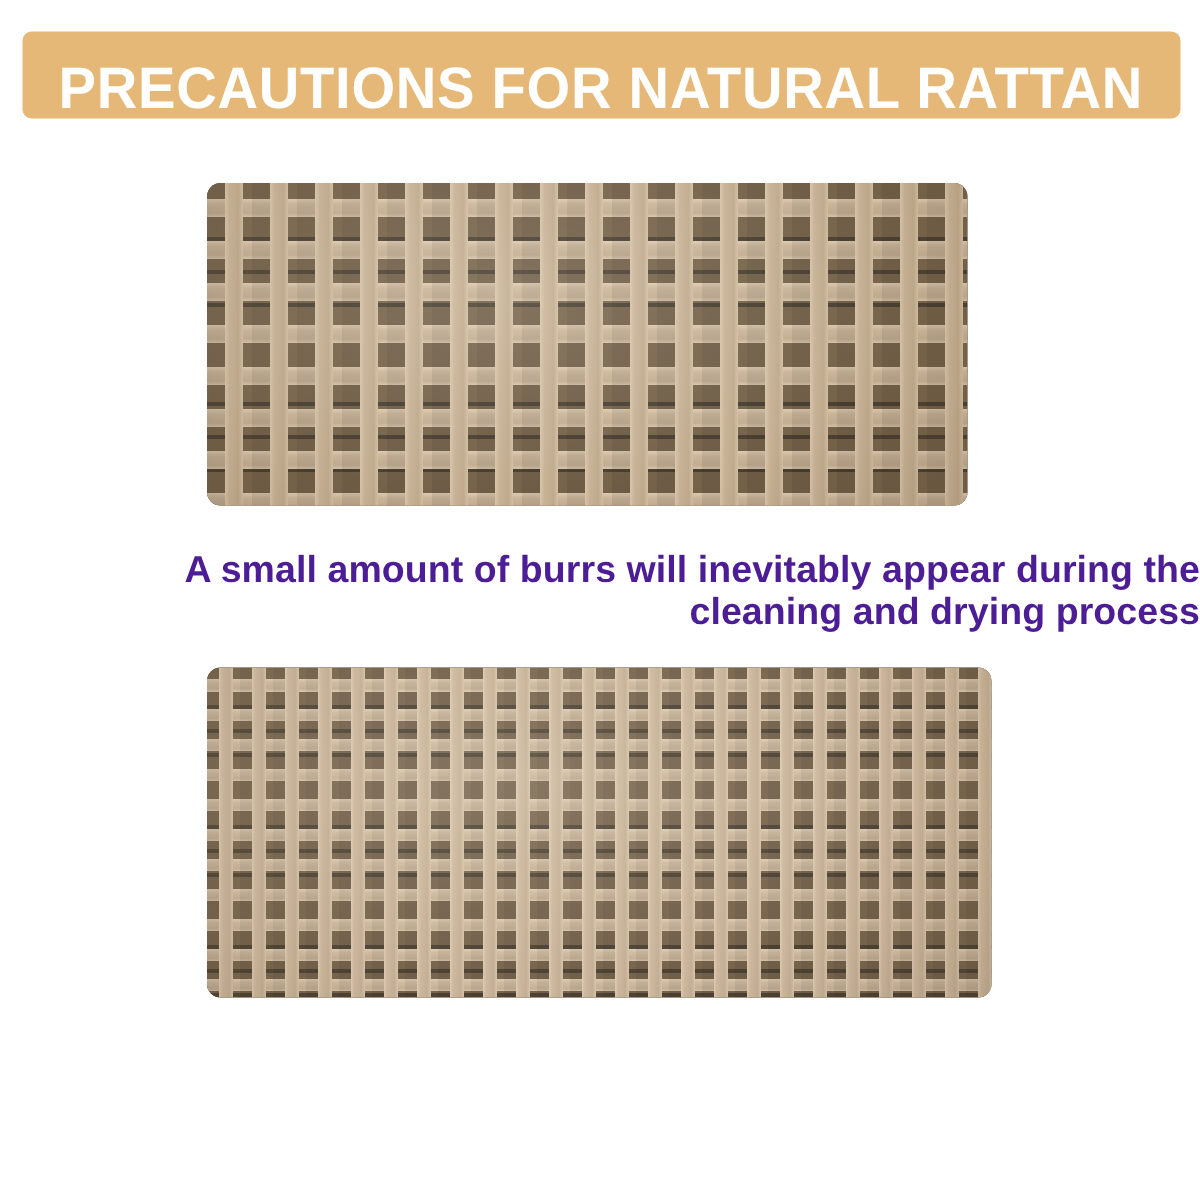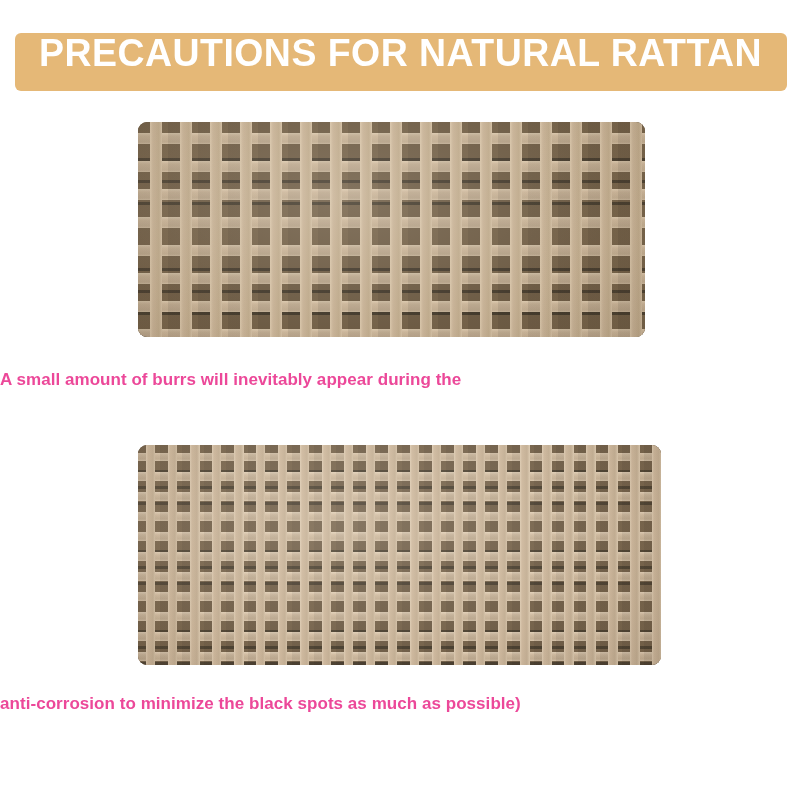--- a/index.html
+++ b/index.html
@@ -12,27 +12,27 @@
     height: 800px;
     position: relative;
     overflow: hidden;
     font-family: "Liberation Sans", "DejaVu Sans", sans-serif;
   }
 
   
   .banner {
     position: absolute;
     left: 15px;
-    top: 33px;
+    top: 21px;
     width: 772px;
     height: 58px;
     background: #e5b877;
     border-radius: 6px;
     display: flex;
-    align-items: flex-start;
+    align-items: flex-end;
     justify-content: center;
     box-sizing: border-box;
   }
   .banner-title {
     color: #ffffff;
     font-family: "Liberation Sans Narrow", "Liberation Sans", "DejaVu Sans", sans-serif;
     font-weight: bold;
     font-size: 39px;
     letter-spacing: 0.5px;
     line-height: 1;
@@ -228,25 +228,25 @@
         rgba(0,0,0,0) 25%,
         rgba(0,0,0,0) 75%,
         rgba(120,95,65,0.08) 100%);
   }
 
   
   .caption {
     position: absolute;
     left: 0;
     width: 800px;
-    text-align: left;
-    color: #ec4899;
+    text-align: right;
+    color: #4c1d95;
     font-family: "Liberation Sans Narrow", "Liberation Sans", "DejaVu Sans", sans-serif;
     font-weight: bold;
-    font-size: 17px;
+    font-size: 25px;
     line-height: 28px;
     letter-spacing: 0.05px;
   }
   #caption-1 { top: 366px; }
   #caption-2 { top: 690px; }
   .caption-line { display: block; white-space: nowrap; }
 </style>
 </head>
 <body>
 
@@ -258,26 +258,26 @@
   <div class="weave">
     <div class="weave-holes"></div>
     <div class="weave-h"></div>
     <div class="weave-v"></div>
     <div class="weave-tint"></div>
   </div>
 </div>
 
 <div class="caption" id="caption-1">
   <span class="caption-line">A small amount of burrs will inevitably appear during the</span>
+  <span class="caption-line">cleaning and drying process</span>
 </div>
 
 <div class="photo" id="photo-2">
   <div class="weave">
     <div class="weave-holes"></div>
     <div class="weave-h"></div>
     <div class="weave-v"></div>
     <div class="weave-tint"></div>
   </div>
 </div>
 
 <div class="caption" id="caption-2">
-  <span class="caption-line">anti-corrosion to minimize the black spots as much as possible)</span>
 </div>
 
 </body></html>

